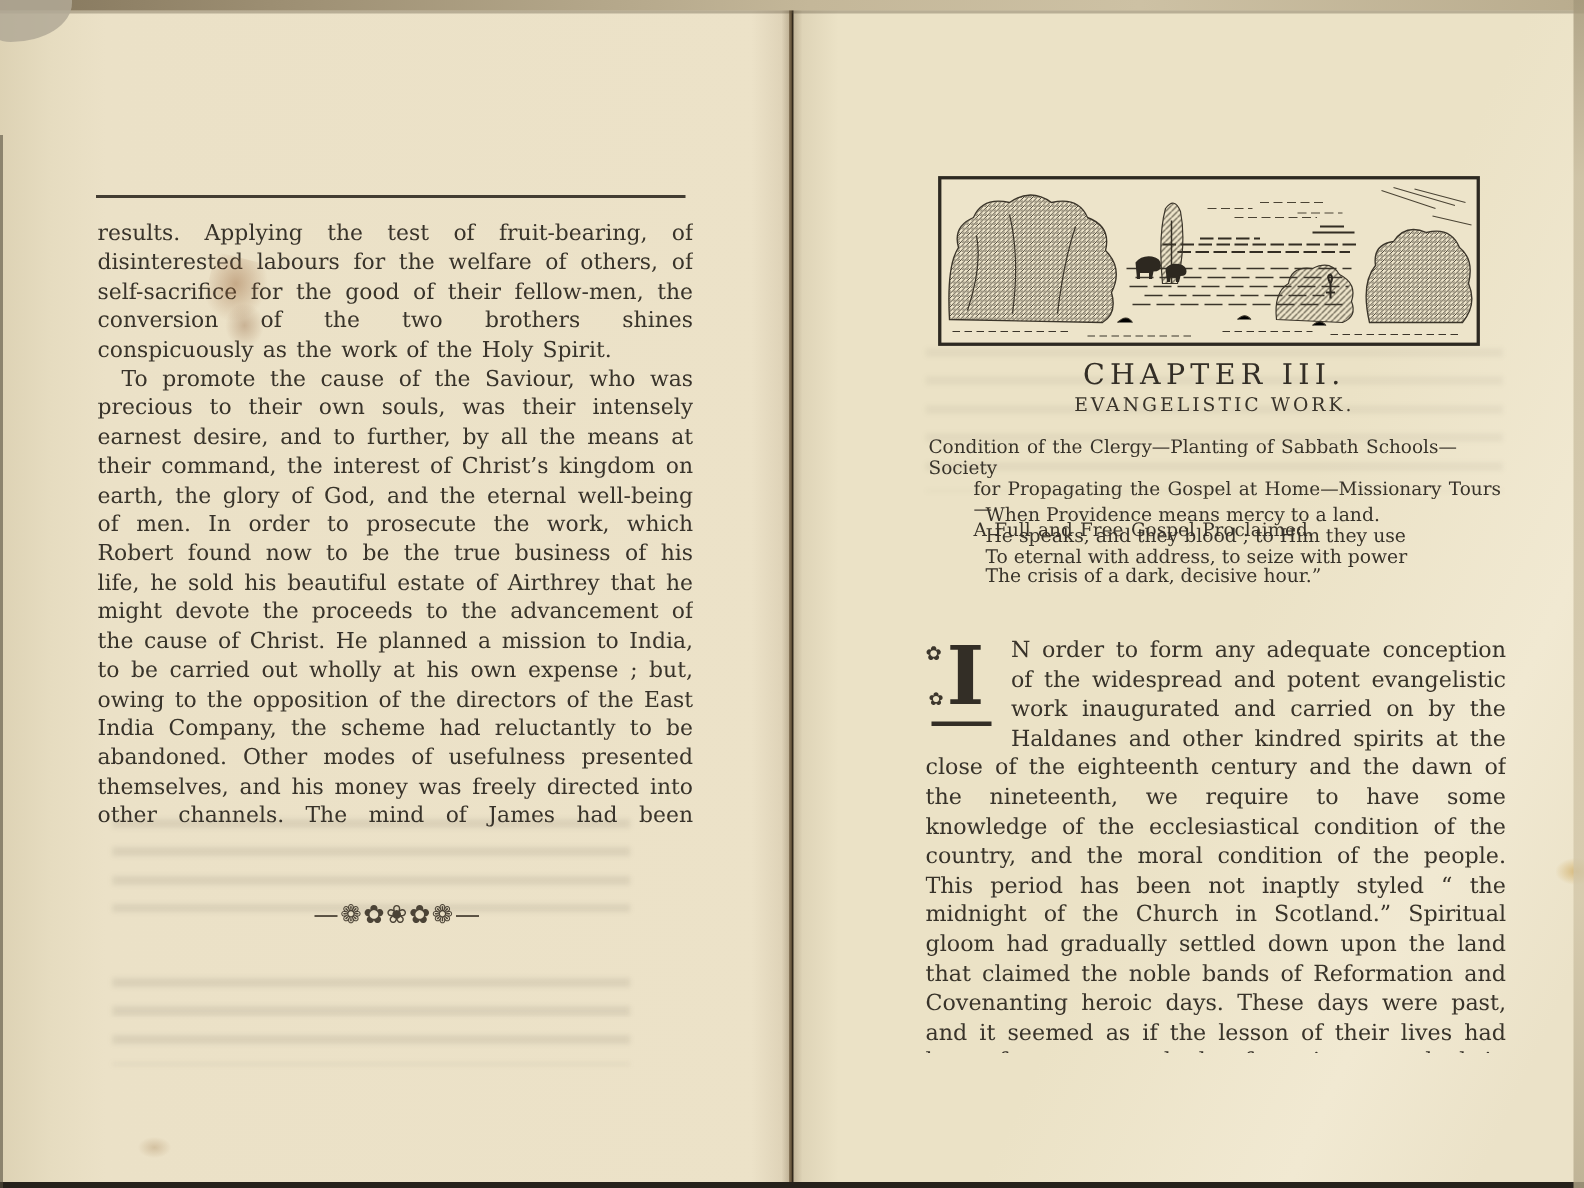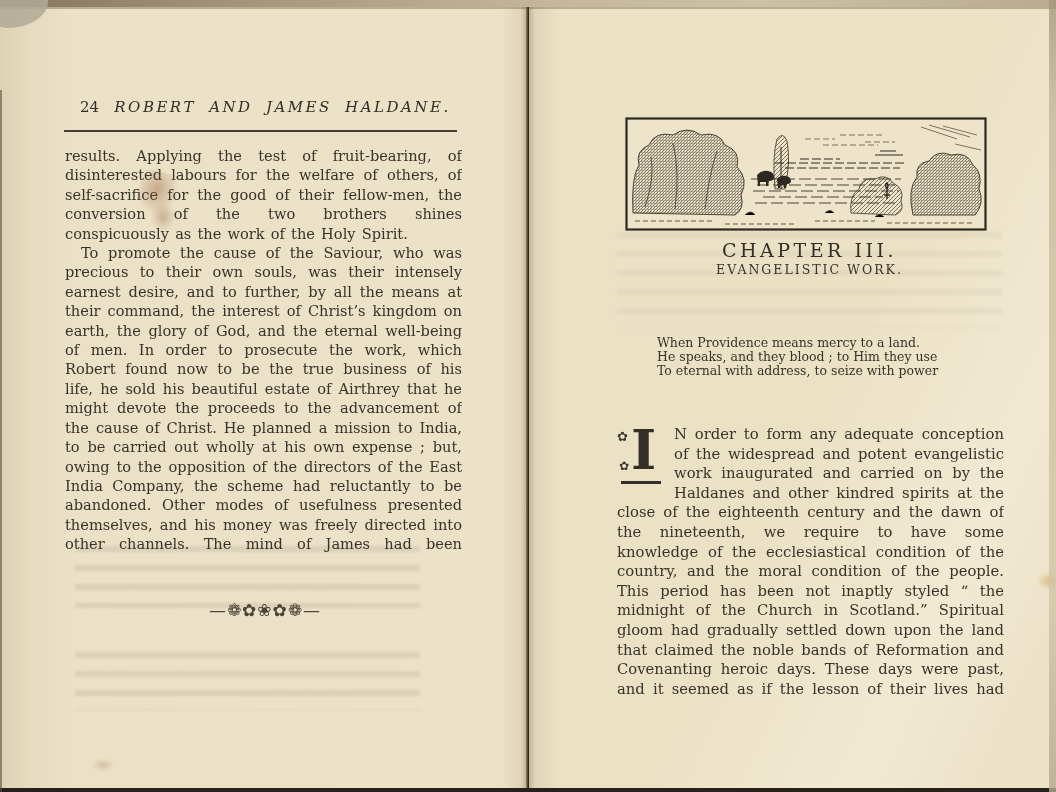--- a/index.html
+++ b/index.html
@@ -115,24 +115,20 @@
 </style>
 </head>
 <body>
 
 <div id="canvas">
 
   <div class="page page-left">
     <div class="ghost ghost-1"></div>
     <div class="ghost ghost-2"></div>
 
-    <div class="runhead">
-      <span class="pagenum">24</span>
-      <span class="runtitle">ROBERT AND JAMES HALDANE.</span>
-    </div>
     <div class="head-rule"></div>
 
     <div class="body-text ink">
       <p>results.  Applying the test of fruit-bearing, of disinterested labours for the welfare of others, of self-sacrifice for the good of their fellow-men, the conversion of the two brothers shines conspicuously as the work of the Holy Spirit.</p>
       <p>To promote the cause of the Saviour, who was precious to their own souls, was their intensely earnest desire, and to further, by all the means at their command, the interest of Christ’s kingdom on earth, the glory of God, and the eternal well-being of men.  In order to prosecute the work, which Robert found now to be the true business of his life, he sold his beautiful estate of Airthrey that he might devote the proceeds to the advancement of the cause of Christ.  He planned a mission to India, to be carried out wholly at his own expense ; but, owing to the opposition of the directors of the East India Company, the scheme had reluctantly to be abandoned. Other modes of usefulness presented themselves, and his money was freely directed into other channels. The mind of James had been pondering the condition of his countrymen at home, and the result was that he was stirred in spirit to undertake home missionary work for the benighted people living in his own beloved land.</p>
     </div>
 
     <div class="ornament">—❁✿❀✿❁—</div>
 
     <div class="stain stain-a"></div>
@@ -188,25 +184,31 @@
         <g stroke="#3b352a" stroke-width="0.8">
           <path d="M10 104 h80 M100 107 h70 M190 104 h60 M262 106 h88" stroke-dasharray="5 3"></path>
           <path d="M120 98 q6 -6 10 0 M200 96 q5 -5 9 0 M250 100 q5 -5 9 0"></path>
         </g>
       </svg>
     </div>
 
     <div class="chapter-heading">CHAPTER III.</div>
     <div class="chapter-subtitle">EVANGELISTIC WORK.</div>
 
+    <div class="synopsis">
+      <div>Condition of the Clergy—Planting of Sabbath Schools—Society</div>
+      <div class="indent">for Propagating the Gospel at Home—Missionary Tours—</div>
+      <div class="indent">A Full and Free Gospel Proclaimed.</div>
+    </div>
 
     <div class="verse">
       <div class="vline">When Providence means mercy to a land.</div>
       <div class="vline">He speaks, and they blood ; to Him they use</div>
       <div class="vline">To eternal with address, to seize with power</div>
+      <div class="vline">The crisis of a dark, decisive hour.”</div>
     </div>
 
     <div class="opening">
       <span class="dropcap">
         <span class="fl1">✿</span>
         <span class="fl2">✿</span>
         <span class="letter">I</span>
         <span class="base"></span>
       </span><span>N order to form any adequate conception of the widespread and potent evangelistic work inaugurated and carried on  by the Haldanes and other kindred spirits at the close of the eighteenth century and the dawn of the nineteenth, we require to have some knowledge of the ecclesiastical condition of the country, and the moral condition of the people. This period has been not inaptly styled “ the midnight of the Church in Scotland.”  Spiritual gloom had gradually settled down upon the land that claimed the noble bands of Reformation and Covenanting heroic days.  These days were past, and it seemed as if the lesson of their lives had been forgotten, and the footprints, tracked in blood of our glorious ancestors, had been entirely obliterated.  Mere ecclesiasticism had usurped the place of religion, and enthroned itself in the domain of moral principle, and</span>
     </div>

